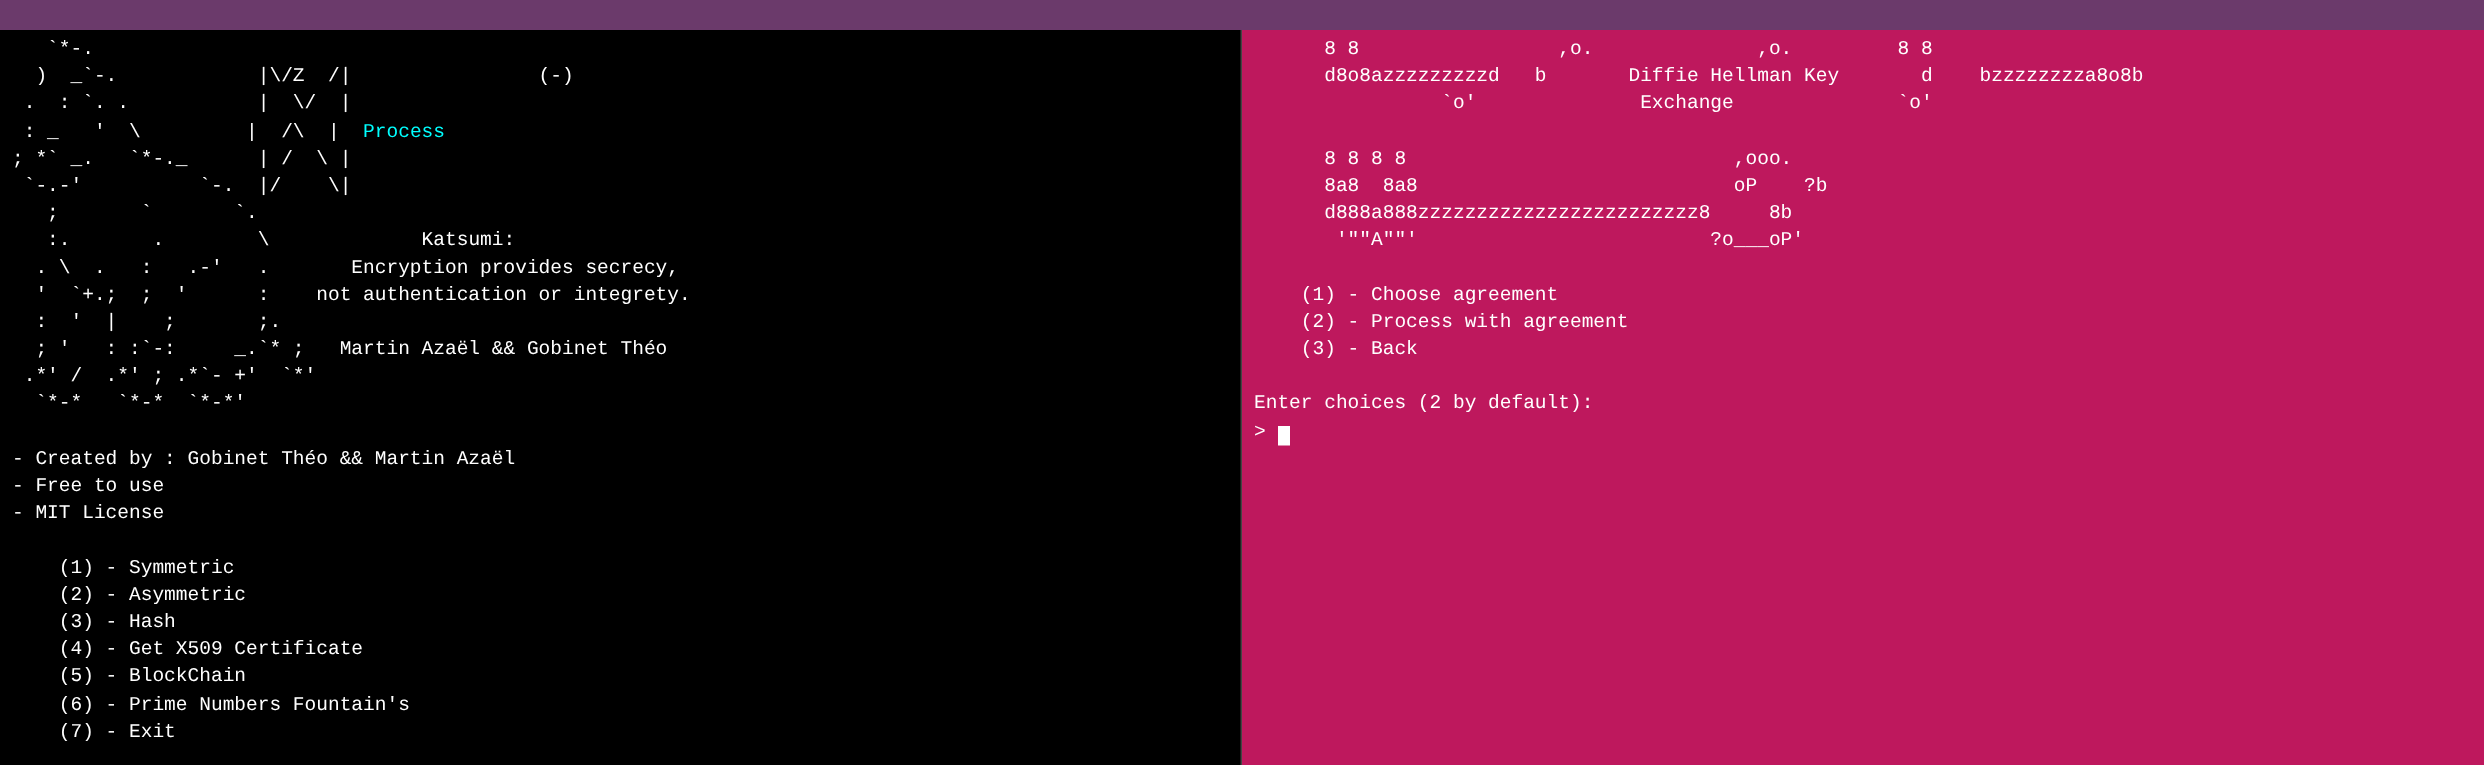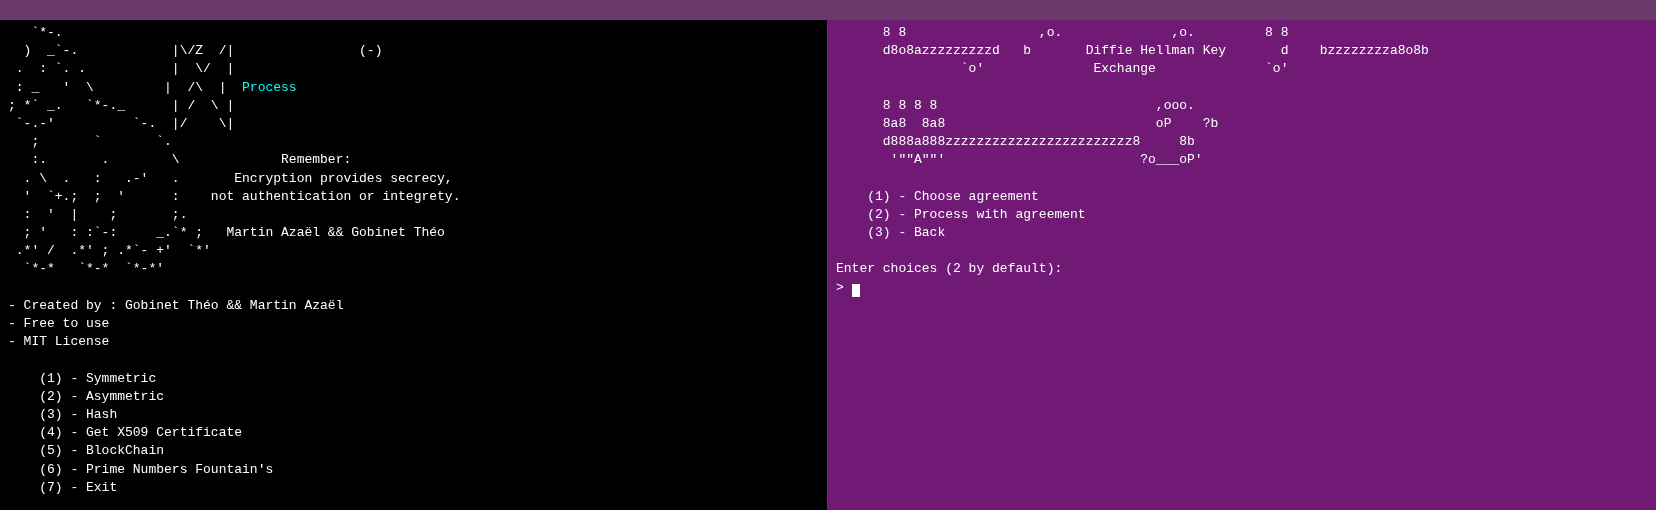--- a/index.html
+++ b/index.html
@@ -58,21 +58,21 @@
       padding: 4px 8px;
       overflow: hidden;
       border-right: 1px solid #444;
       white-space: pre;
       font-family: 'Courier New', Courier, monospace;
       font-size: 13px;
       line-height: 1.4;
     }
     .pane-right {
       width: 828px;
-      background: #701a75;
+      background: #be185d;
       color: #fff;
       padding: 4px 8px;
       overflow: hidden;
       white-space: pre;
       font-family: 'Courier New', Courier, monospace;
       font-size: 13px;
       line-height: 1.4;
     }
     .cyan { color: #00ffff; }
     .white { color: #ffffff; }
@@ -103,21 +103,21 @@
 </div>
 
 <div class="content-area">
   <div class="pane-left" id="left-pane"><span>   `*-.                                              
   )  _`-.            |\/Z  /|                (-)
  .  : `. .           |  \/  |
  : _   '  \         |  /\  |  <span class="cyan">Process</span>
 ; *` _.   `*-._      | /  \ |
  `-.-'          `-.  |/    \|
    ;       `       `.
-   :.       .        \             <span class="white">Remember:</span>
+   :.       .        \             <span class="white">Katsumi:</span>
   . \  .   :   .-'   .       Encryption provides secrecy,
   '  `+.;  ;  '      :    not authentication or integrety.
   :  '  |    ;       ;.
   ; '   : :`-:     _.`* ;   Martin Azaël &amp;&amp; Gobinet Théo
  .*' /  .*' ; .*`- +'  `*'
   `*-*   `*-*  `*-*'</span>
 
 <span>- Created by : Gobinet Théo &amp;&amp; Martin Azaël
 - Free to use
 - MIT License</span>

